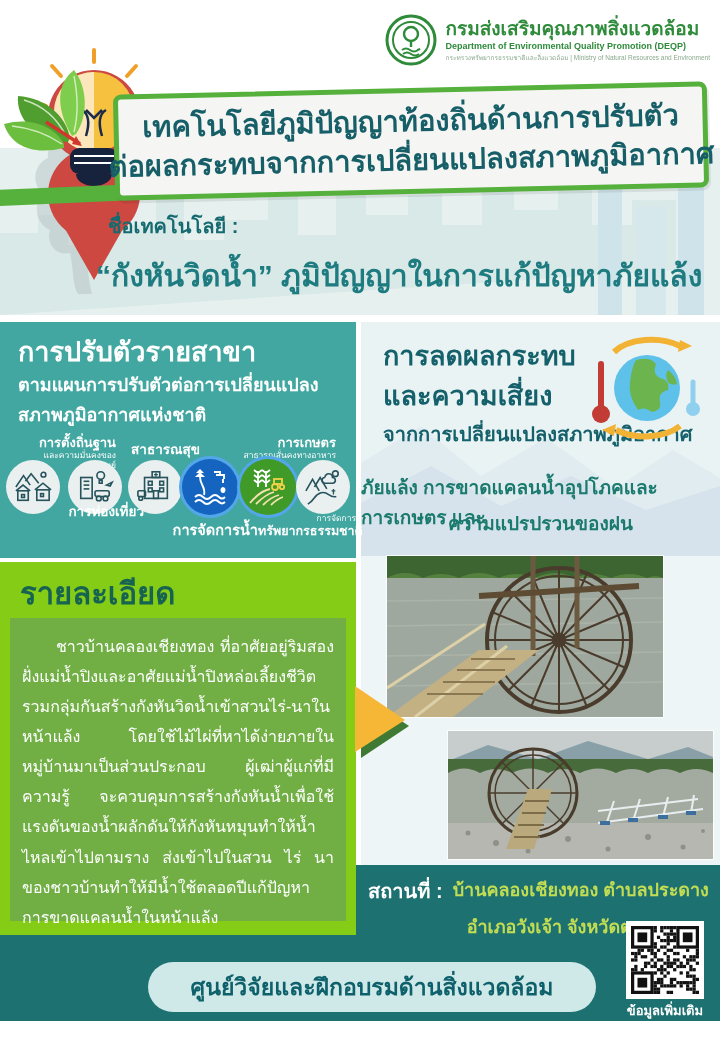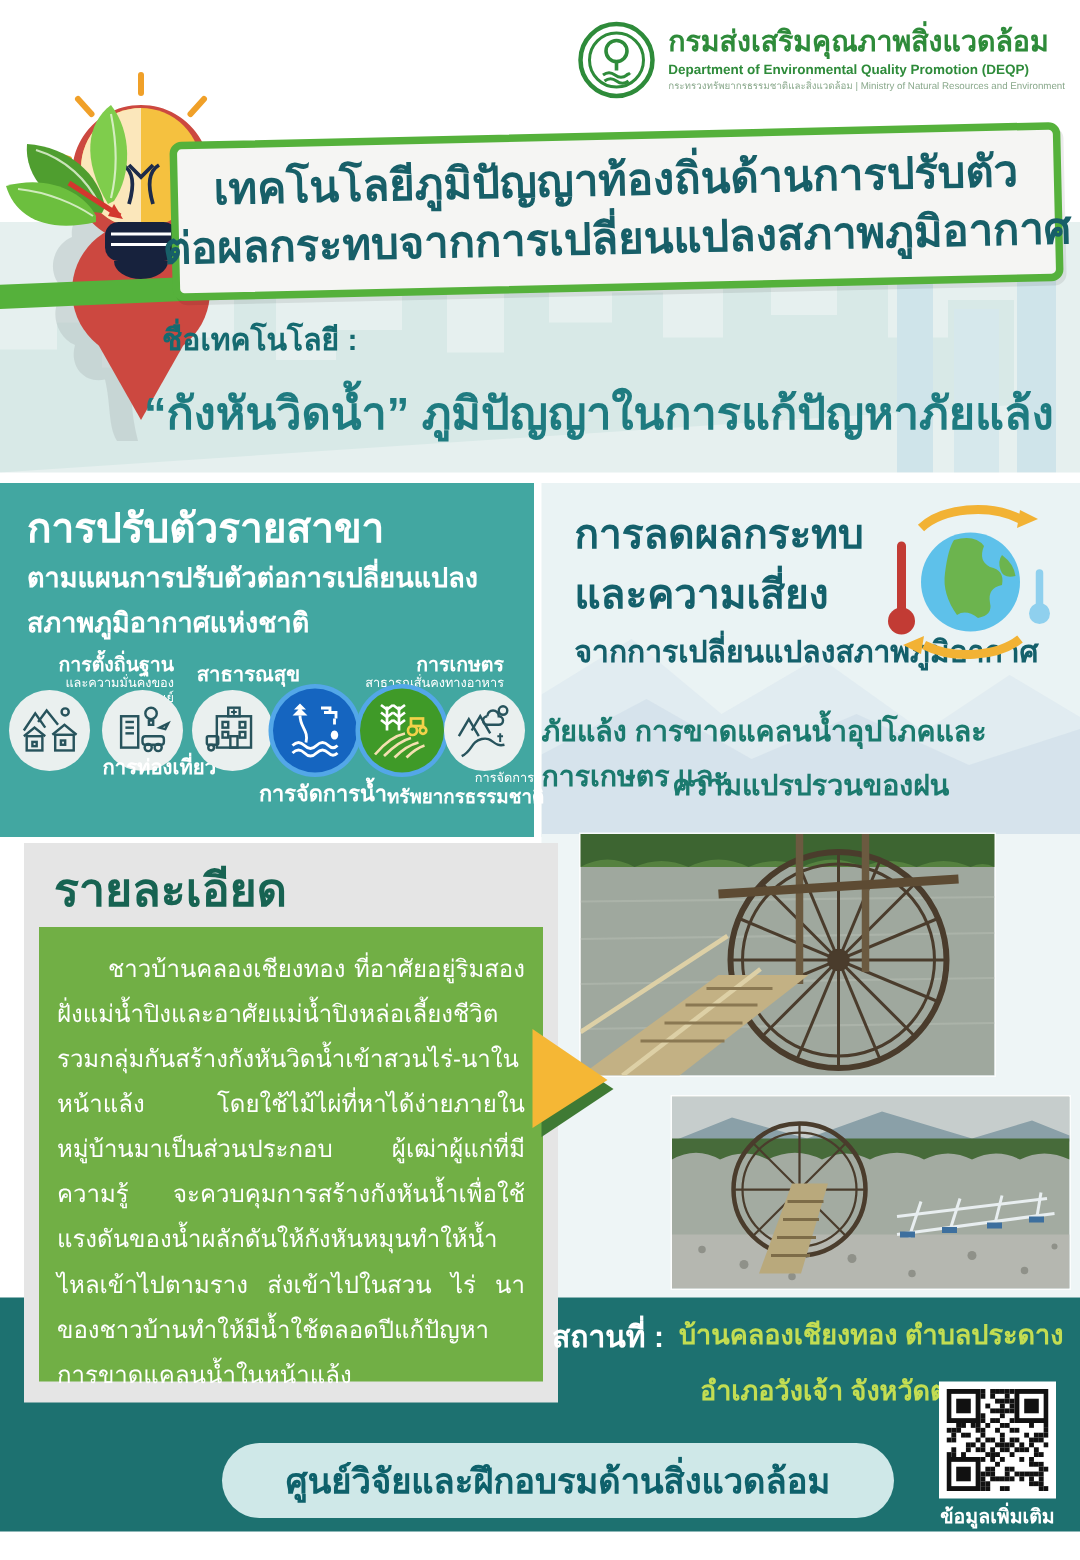--- a/index.html
+++ b/index.html
@@ -47,21 +47,21 @@
   .impact-box { position:absolute; left:361px; top:322px; width:359px; height:236px; background:#eaf3f4; overflow:hidden; }
   .impact-mtns { position:absolute; left:0; bottom:0; }
   .impact-title1 { position:absolute; left:22px; top:12px;  font-size:27px; font-weight:bold; color:#14606b; z-index:2;}
   .impact-title2 { position:absolute; left:22px; top:52px;  font-size:27px; font-weight:bold; color:#14606b; z-index:2;}
   .impact-sub    { position:absolute; left:22px; top:96px;  font-size:20px; font-weight:bold; color:#14606b; z-index:2;}
   .globe-icon    { position:absolute; right:10px; top:14px; z-index:2;}
   .impact-risk1  { position:absolute; left:0; top:150px; width:100%; font-size:19px; font-weight:bold; color:#1b7a6e; z-index:2;}
   .impact-risk2  { position:absolute; left:0; top:186px; width:100%; text-align:center; font-size:19px; font-weight:bold; color:#1b7a6e; z-index:2;}
 
   
-  .details-box { position:absolute; left:16px; top:562px; width:356px; height:373px; background:#e5e5e5; z-index:4; }
+  .details-box { position:absolute; left:0; top:562px; width:356px; height:373px; background:#84cc16; z-index:4; }
   .details-title { position:absolute; left:20px; top:6px; font-size:31px; font-weight:bold; color:#176352; }
   .details-inner { position:absolute; left:10px; top:56px; width:336px; height:303px; background:#71af45;
                    padding:14px 12px 10px 12px; }
   .details-par { font-size:16px; line-height:1.88; color:#ffffff; text-indent:34px; text-align:justify; }
   .arrow-cta { position:absolute; left:347px; top:680px; z-index:5; }
 
   
   .photo-panel { position:absolute; left:361px; top:556px; width:359px; height:309px; background:#eef5f6; z-index:1; }
   .photo { position:absolute; z-index:3; box-shadow:0 0 0 1px rgba(255,255,255,.8); }
   .photo1 { left:387px; top:556px; width:276px; height:161px; }

